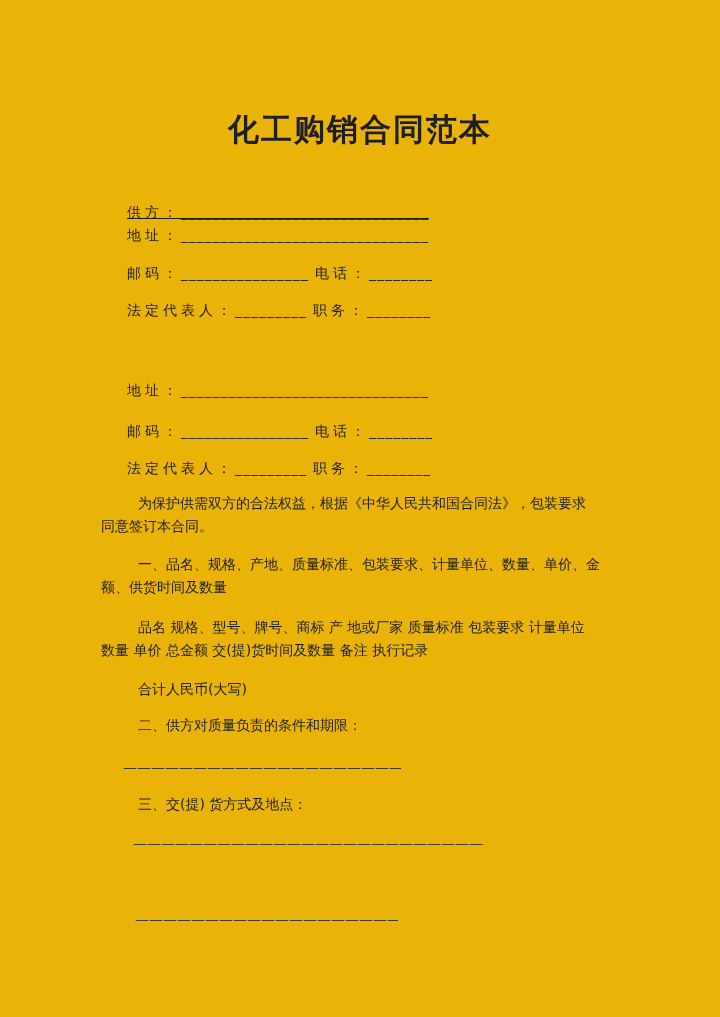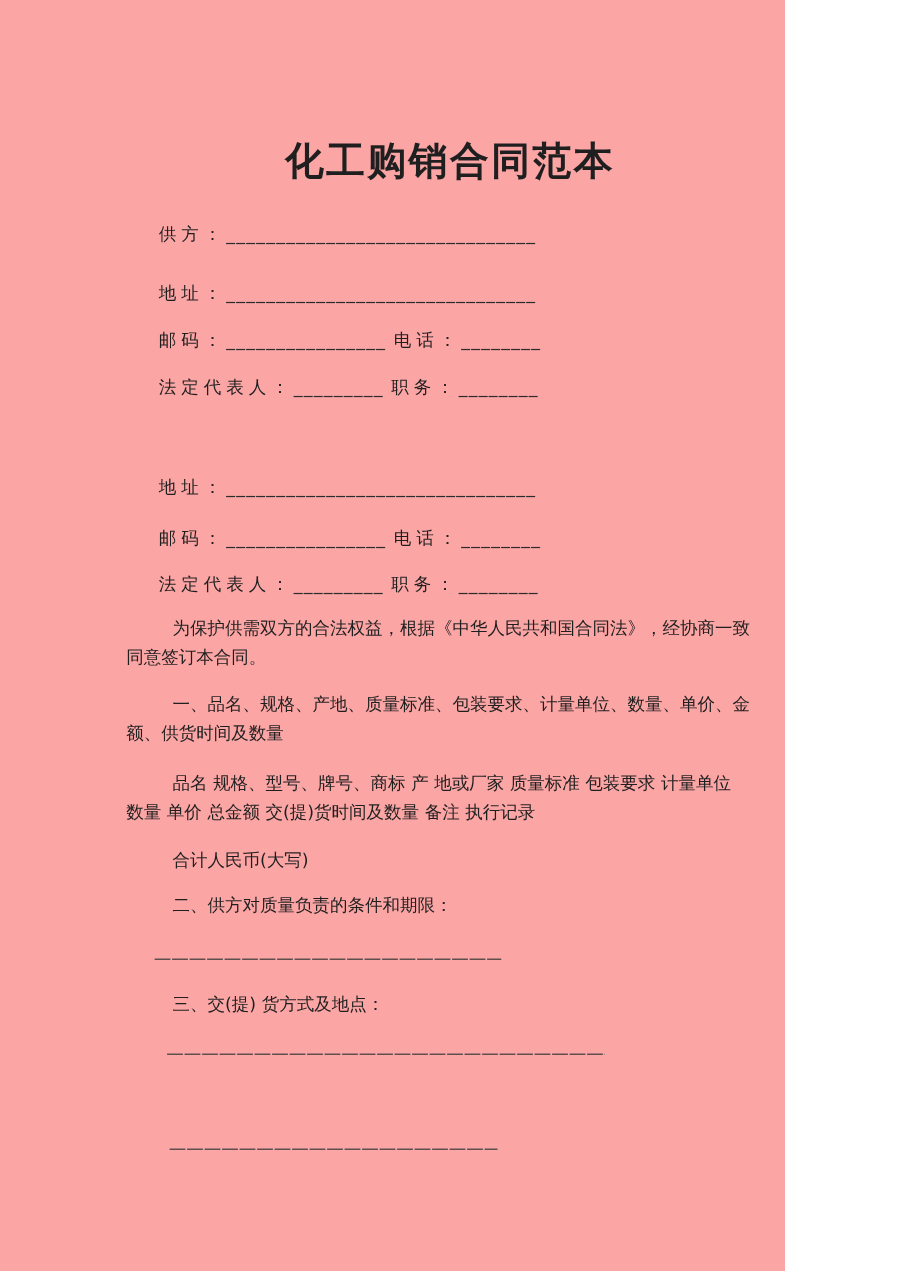--- a/index.html
+++ b/index.html
@@ -1,20 +1,20 @@
 <!DOCTYPE html>
 <html><head>
 <meta charset="utf-8">
 <style>
   html, body { margin: 0; padding: 0; background: #ffffff; }
   .page {
     position: relative;
-    width: 628px;
+    width: 720px;
     height: 1017px;
-    background: #fca5a5;
+    background: #eab308;
     font-family: "DejaVu Sans", sans-serif;
     color: #1f1f1f;
     overflow: hidden;
   }
   .doc-title {
     position: absolute;
     top: 111px;
     left: 0;
     width: 720px;
     text-align: center;
@@ -50,21 +50,21 @@
     overflow: hidden;
     white-space: nowrap;
     height: 23px;
     font-size: 14px;
     line-height: 23px;
     color: #3d3d3d;
   }
   .d1 { left: 123px; top: 756px; width: 278px; }
   .d2 { left: 133px; top: 832px; width: 351px; }
   .d3 { left: 135px; top: 908px; width: 263px; }
-  .r1 { top: 180px; }
+  .r1 { top: 204px; text-decoration: underline; }
   .r2 { top: 227px; }
   .r3 { top: 265px; }
   .r4 { top: 302px; }
   .r5 { top: 344px; }
   .r6 { top: 382px; }
   .r7 { top: 423px; }
   .r8 { top: 460px; }
   .p-intro   { top: 492px; }
   .p-s1      { top: 553px; }
   .p-cols    { top: 616px; }
@@ -96,21 +96,21 @@
   <div class="field-row r6">
     <span class="lbl">地址：</span><span class="blank">_______________________________</span>
   </div>
   <div class="field-row r7">
     <span class="lbl">邮码：</span><span class="blank">________________</span><span class="lbl-2">电话：</span><span class="blank">________</span>
   </div>
   <div class="field-row r8">
     <span class="lbl">法定代表人：</span><span class="blank">_________</span><span class="lbl-2">职务：</span><span class="blank">________</span>
   </div>
 
-  <div class="para p-intro">为保护供需双方的合法权益，根据《中华人民共和国合同法》，经协商一致
+  <div class="para p-intro">为保护供需双方的合法权益，根据《中华人民共和国合同法》，包装要求
 同意签订本合同。</div>
 
   <div class="para p-cols">品名 规格、型号、牌号、商标 产 地或厂家 质量标准 包装要求 计量单位
 数量 单价 总金额 交(提)货时间及数量 备注 执行记录</div>
 
   <div class="para p-s1">一、品名、规格、产地、质量标准、包装要求、计量单位、数量、单价、金
 额、供货时间及数量</div>
 
   <div class="para p-s2">二、供方对质量负责的条件和期限：</div>
 

